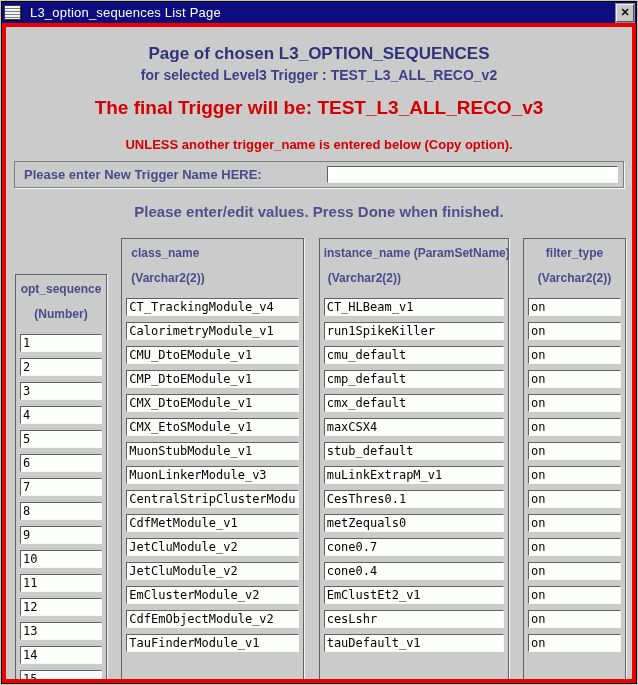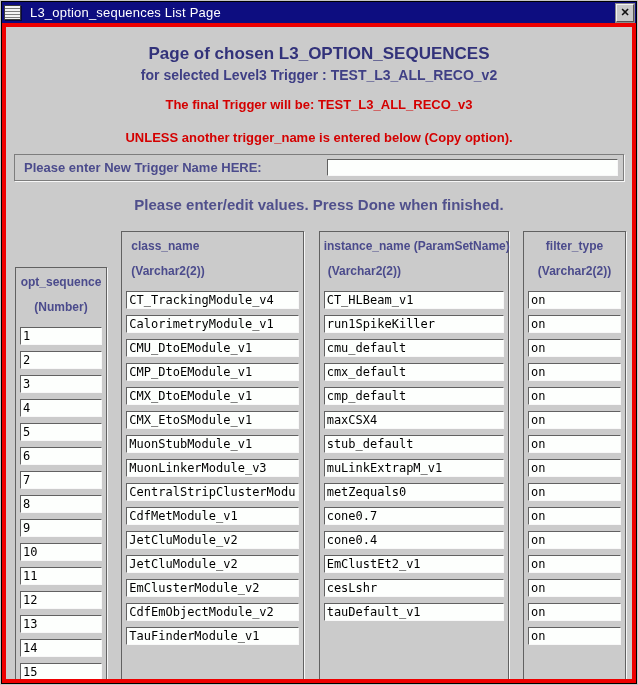--- a/index.html
+++ b/index.html
@@ -56,21 +56,21 @@
   }
 
   .h1 {
     margin-top: 17px; text-align: center;
     font-size: 17px; font-weight: bold; color: #32327a;
   }
   .h2 {
     margin-top: 3px; text-align: center;
     font-size: 14px; font-weight: bold; color: #3f3f85;
   }
-  .warn1 { margin-top: 14px; text-align: center; font-size: 13px; font-weight: bold; color: #d40000; }
+  .warn1 { margin-top: 14px; text-align: center; font-size: 19px; font-weight: bold; color: #d40000; }
   .warn2 { margin-top: 18px;  text-align: center; font-size: 13px; font-weight: bold; color: #d40000; }
 
   .trigger-panel {
     margin: 9px 8px 15px 8px; height: 27px;
     border: 1px solid #7d7d7d;
     box-shadow: 1px 1px 0 #f7f7f7;
     display: flex; align-items: center;
     padding: 0 5px 0 9px;
   }
   .trigger-label { font-size: 13px; font-weight: bold; color: #4b4b8c; }
@@ -221,25 +221,26 @@
 
         <div class="col col-inst">
           <div class="col-head">
             <div class="l1">instance_name (ParamSetName)</div>
             <div class="l2">(Varchar2(2))</div>
           </div>
           <div class="col-fields" id="col-fields-2">
               <input type="text" class="field" value="CT_HLBeam_v1" style="">
               <input type="text" class="field" value="run1SpikeKiller" style="">
               <input type="text" class="field" value="cmu_default" style="">
+              <input type="text" class="field" value="cmp_default" style="">
               <input type="text" class="field" value="cmx_default" style="">
-              <input type="text" class="field" value="cmp_default" style="">
               <input type="text" class="field" value="maxCSX4" style="">
               <input type="text" class="field" value="stub_default" style="">
               <input type="text" class="field" value="muLinkExtrapM_v1" style="">
+              <input type="text" class="field" value="CesThres0.1" style="">
               <input type="text" class="field" value="metZequals0" style="">
               <input type="text" class="field" value="cone0.7" style="">
               <input type="text" class="field" value="cone0.4" style="">
               <input type="text" class="field" value="EmClustEt2_v1" style="">
               <input type="text" class="field" value="cesLshr" style="">
               <input type="text" class="field" value="tauDefault_v1" style="">
             </div>
         </div>
 
         <div class="col col-filt">

